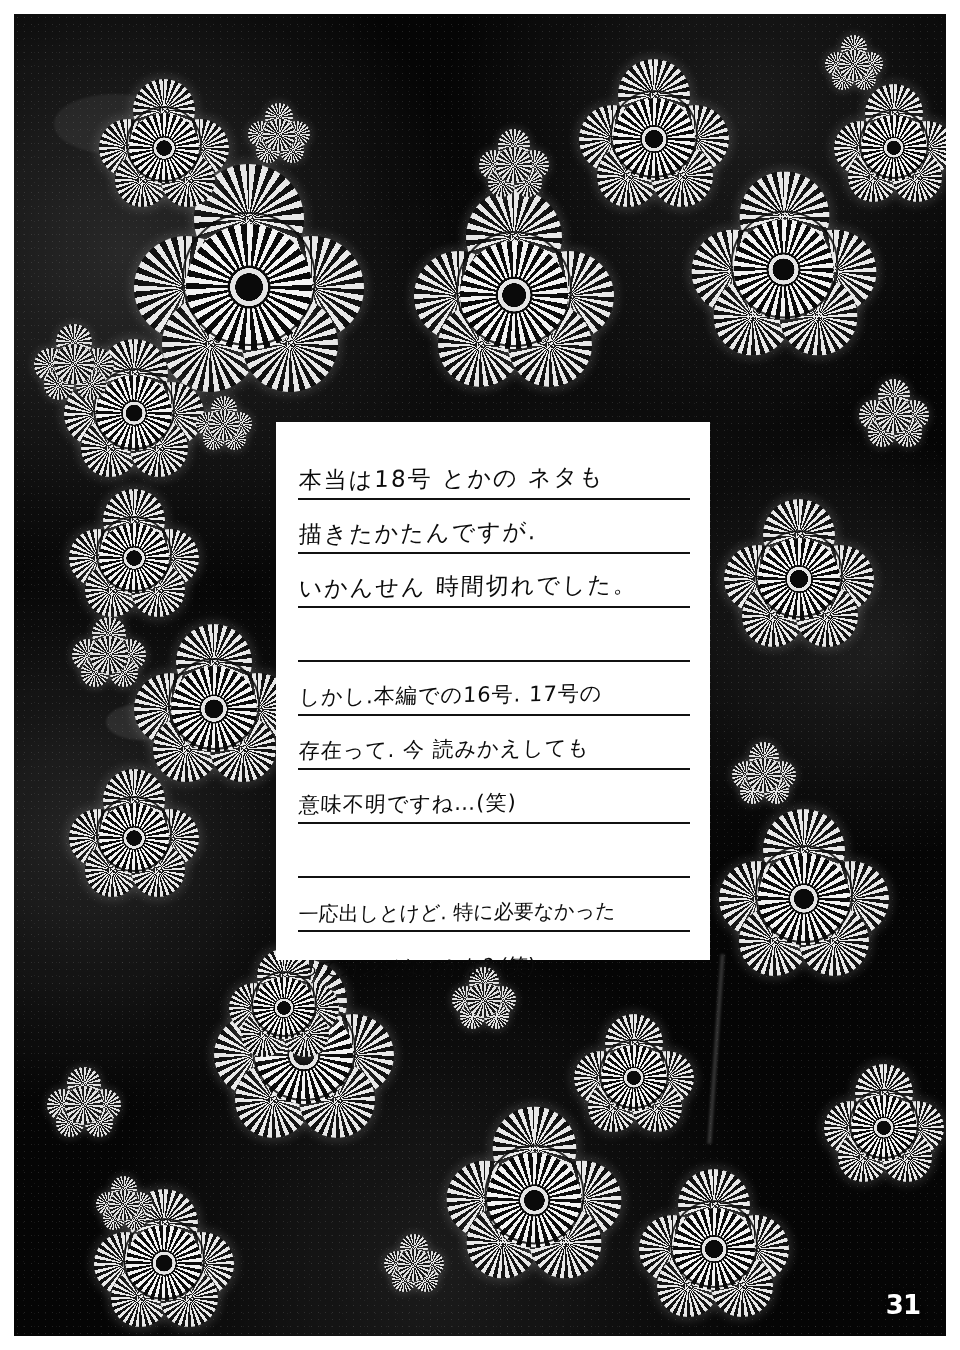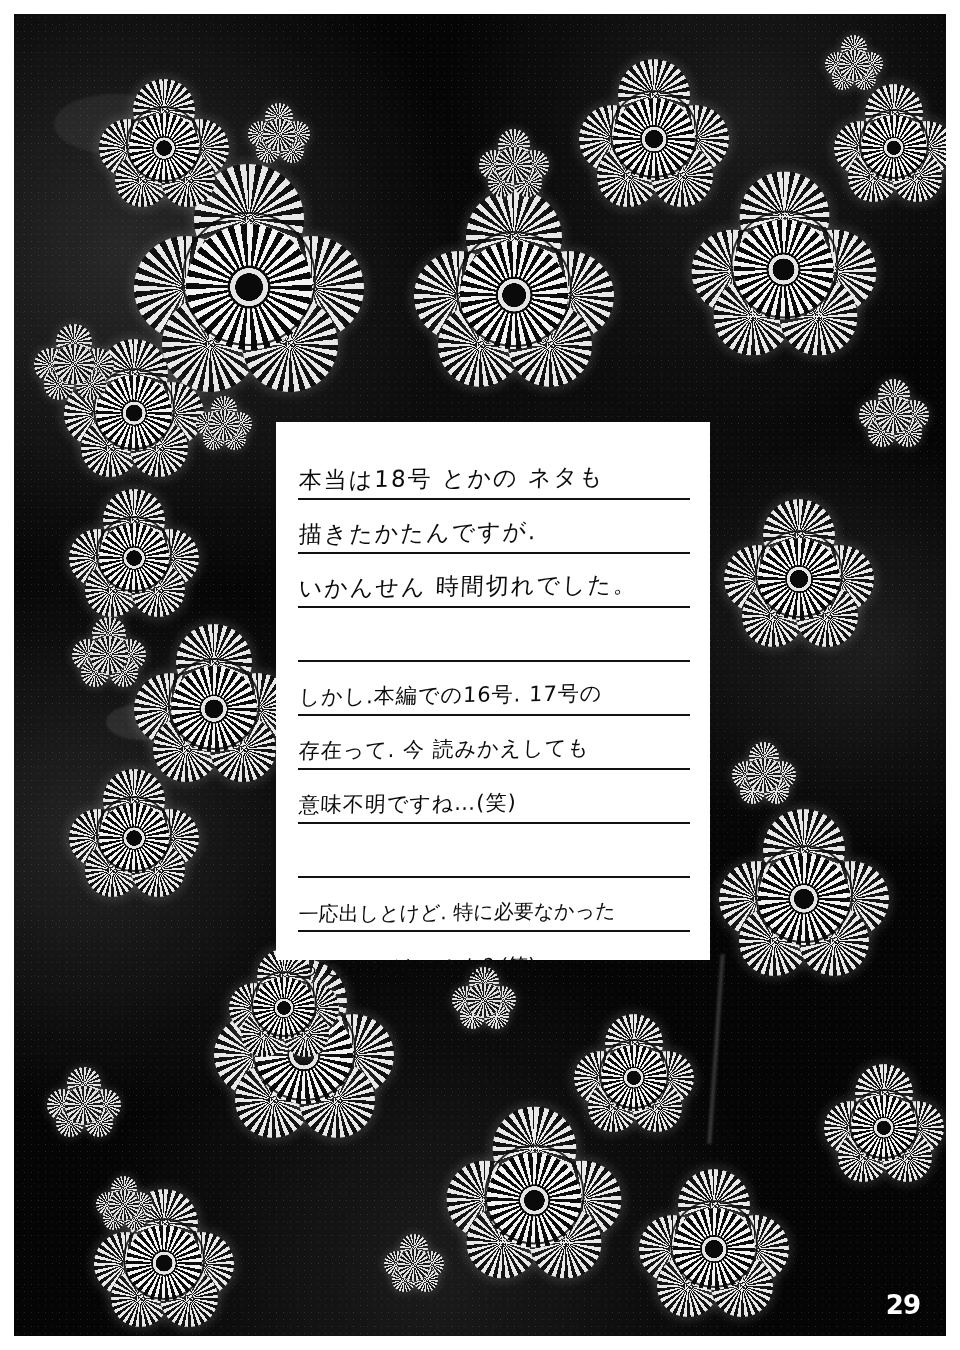--- a/index.html
+++ b/index.html
@@ -499,15 +499,15 @@
         </div>
         <div class="note-line">
           <div class="note-text tight">一応出しとけど. 特に必要なかった</div>
         </div>
         <div class="note-line" style="border-bottom:none;">
           <div class="note-text tight">ってカンジなのかな? (笑)</div>
         </div>
       </div>
     </div>
 
-    <div class="page-number">29</div>
+    <div class="page-number">31</div>
   </div>
 </div>
 
 </body></html>

